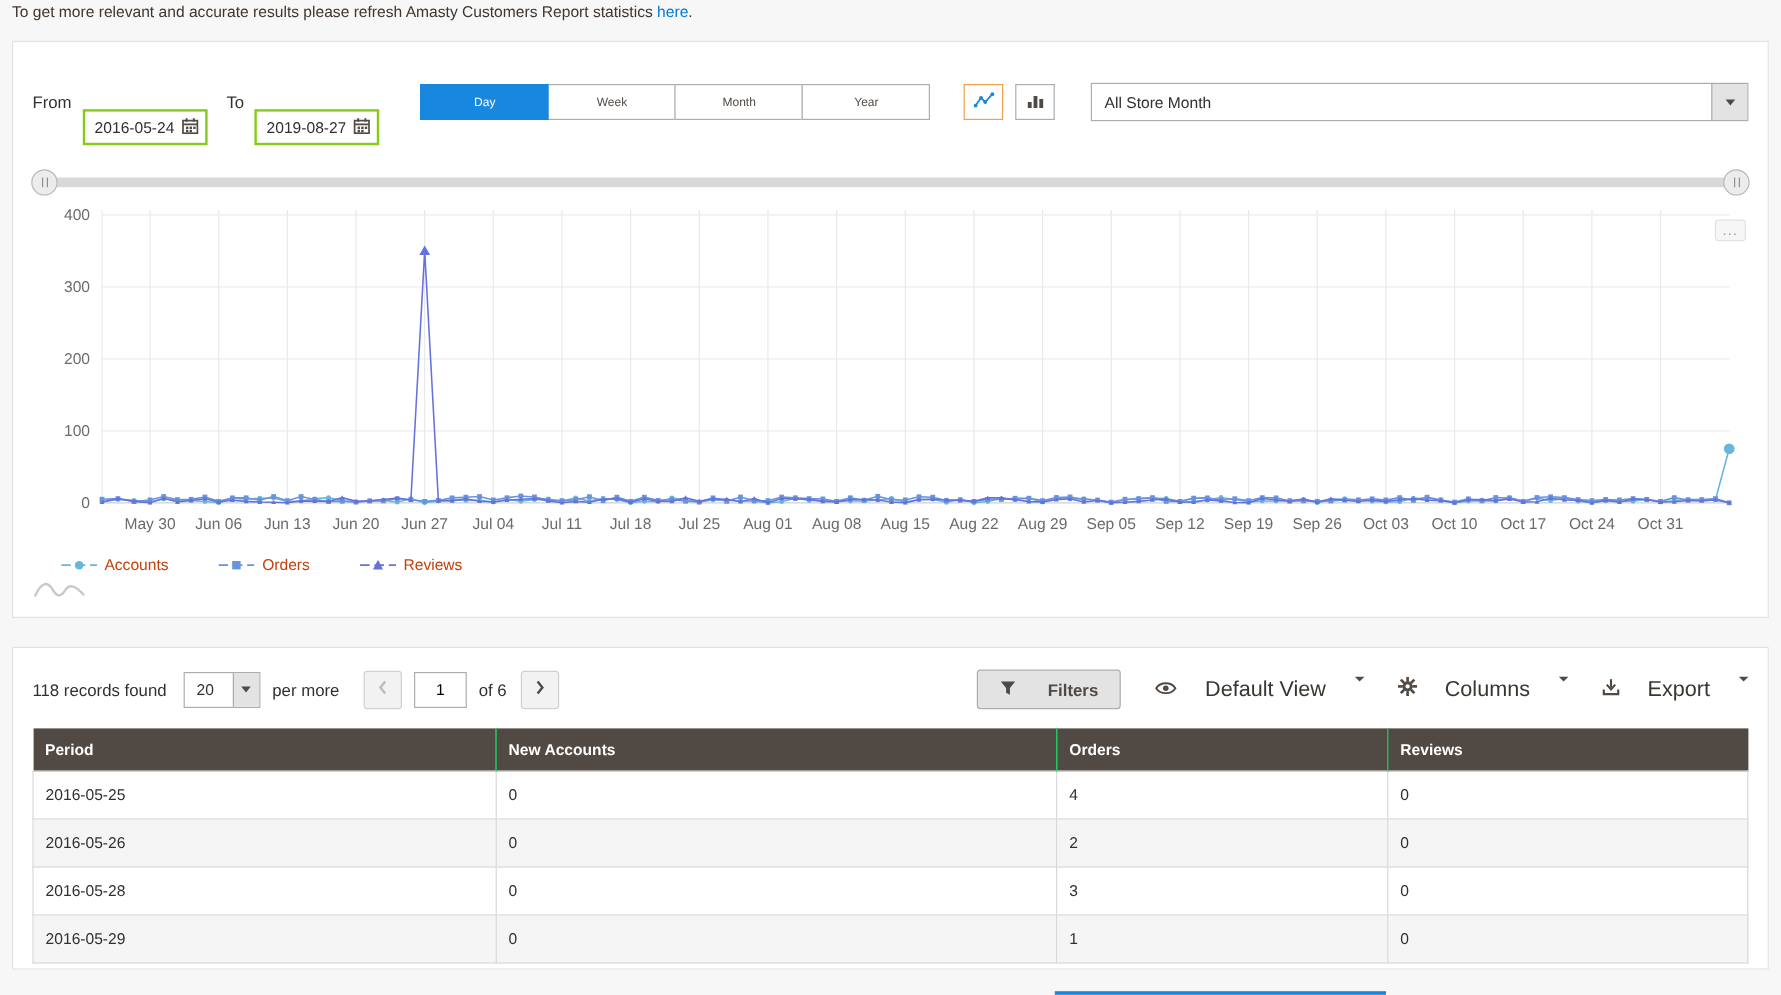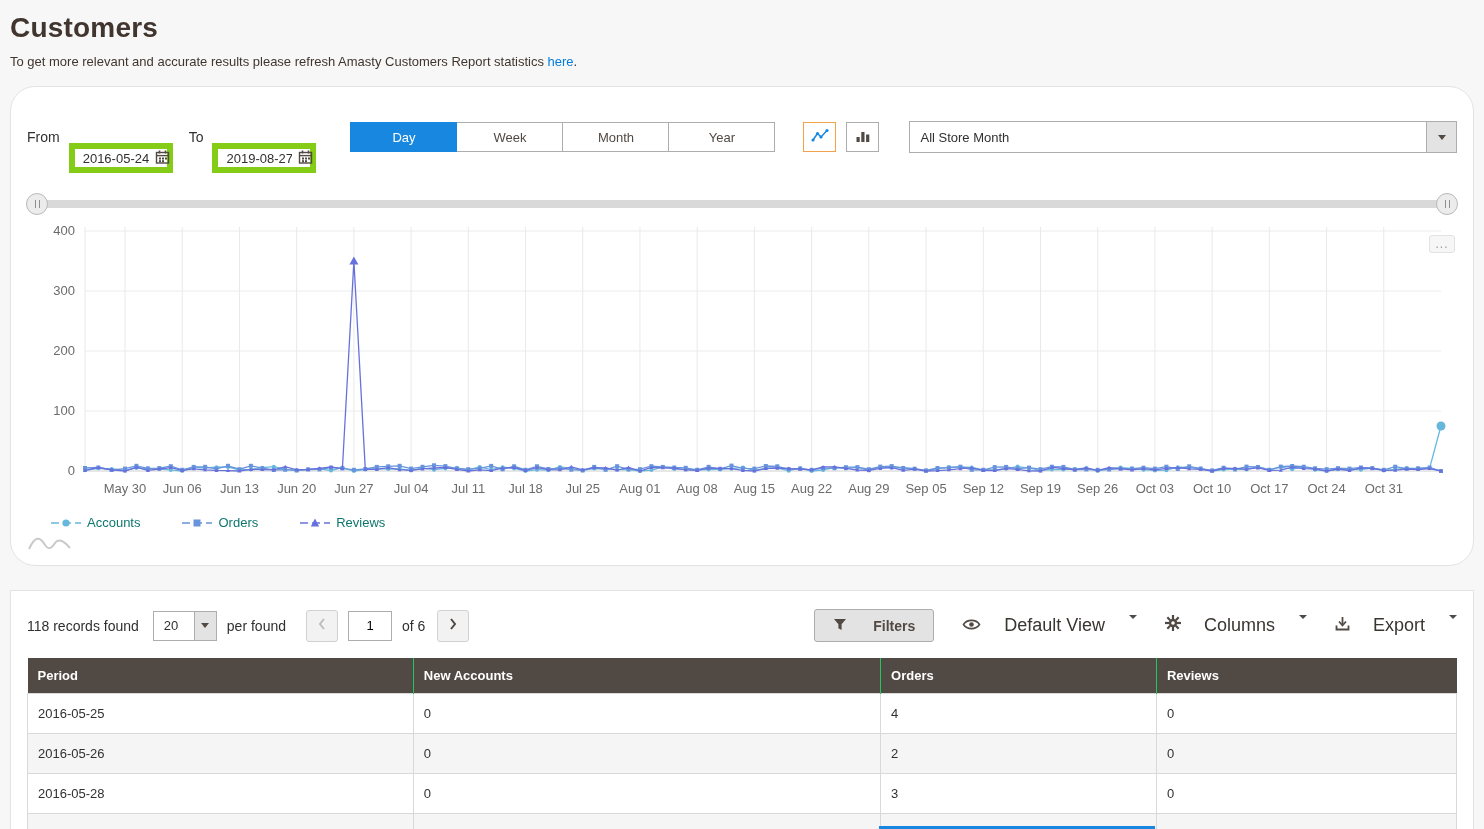--- a/index.html
+++ b/index.html
@@ -12,33 +12,33 @@
   }
   .page { padding: 2px 10px 0; }
 
   
   h1.page-title { font-size: 28px; font-weight: 600; color: #41362f; margin: 10px 0 10px; letter-spacing: .2px; }
   .subtitle { font-size: 13px; color: #41362f; margin: 0 0 17px; }
   .subtitle a { color: #007bdb; text-decoration: none; cursor: pointer; }
 
   
   .card { background: #fff; border: 1px solid #e3e3e3; }
-  .chart-card { padding: 14px 16px 8px; border-radius: 25px; }
+  .chart-card { padding: 14px 16px 8px; }
   .grid-card { margin-top: 24px; padding-bottom: 4px; }
 
   
   .chart-toolbar { display: flex; align-items: center; }
   .lbl { font-size: 14px; color: #303030; margin-right: 9px; }
   .lbl.to { margin-left: 16px; }
-  .date-field { display: flex; align-items: center; border: 6px solid #84cc16; background: #fff; height: 30px; width: 104px; margin-top: 42px; }
+  .date-field { display: flex; align-items: center; border: 2px solid #84cc16; background: #fff; height: 30px; width: 104px; margin-top: 42px; }
   .date-field input { border: none; outline: none; width: 74px; padding: 0 0 0 8px; font-size: 13px; color: #303030; font-family: inherit; background: transparent; }
   .cal-btn { margin-left: auto; padding-right: 6px; display: flex; align-items: center; cursor: pointer; background: none; border: none; }
 
   .btn-group { display: flex; margin-left: 34px; }
-  .btn-group button { width: 107px; height: 30px; background: #fff; border: 1px solid #adadad; margin-left: -1px; font-size: 13px; color: #514943; font-family: inherit; cursor: pointer; }
+  .btn-group button { width: 107px; height: 30px; background: #fff; border: 1px solid #adadad; margin-left: -1px; font-size: 10px; color: #514943; font-family: inherit; cursor: pointer; }
   .btn-group button:first-child { margin-left: 0; }
   .btn-group button.active { background: #1787e0; border-color: #1787e0; color: #fff; position: relative; z-index: 1; }
 
   .icon-btn { width: 33px; height: 30px; background: #fff; border: 1px solid #adadad; display: flex; align-items: center; justify-content: center; cursor: pointer; padding: 0; }
   .icon-btn.line { margin-left: 28px; border-color: #f2a24c; }
   .icon-btn.bar { margin-left: 10px; }
 
   .store-select { position: relative; flex: 1; margin-left: 30px; height: 32px; border: 1px solid #adadad; background: #fff; display: flex; align-items: center; font-size: 13px; color: #303030; padding-left: 10px; cursor: pointer; }
   .select-arrow { position: absolute; right: 0; top: 0; bottom: 0; width: 30px; background: #e3e3e3; border-left: 1px solid #adadad; display: flex; align-items: center; justify-content: center; }
   .caret { width: 0; height: 0; border-left: 4px solid transparent; border-right: 4px solid transparent; border-top: 5px solid #514943; display: inline-block; }
@@ -51,21 +51,21 @@
   .range-handle.left { left: -3px; }
   .range-handle.right { right: -3px; }
 
   
   .chart-area { position: relative; margin-top: 2px; }
   #chart-svg { display: block; width: 100%; height: 292px; }
   #chart-svg text { font-family: inherit; }
   .chart-menu { position: absolute; top: 16px; right: 2px; width: 26px; height: 18px; background: #f6f6f6; border: 1px solid #e2e2e2; border-radius: 3px; color: #9b9b9b; font-size: 12px; line-height: 8px; letter-spacing: 1px; cursor: pointer; padding: 0; }
 
   .legend { display: flex; gap: 42px; padding: 4px 0 0 24px; align-items: center; }
-  .legend-item { display: flex; align-items: center; gap: 6px; font-size: 13px; color: #0f766e; cursor: pointer; }
+  .legend-item { display: flex; align-items: center; gap: 6px; font-size: 13px; color: #c2410c; cursor: pointer; }
   .amcharts-logo { margin: 4px 0 2px 0; }
 
   
   .grid-toolbar { display: flex; align-items: center; padding: 18px 16px 16px; font-size: 14px; color: #303030; }
   .records { margin-right: 14px; }
   .page-size { position: relative; width: 64px; height: 30px; border: 1px solid #adadad; background: #fff; display: flex; align-items: center; padding-left: 10px; font-size: 13px; cursor: pointer; }
   .page-size .select-arrow { width: 22px; }
   .per-page { margin: 0 20px 0 10px; }
   .pager-btn { width: 32px; height: 32px; border: 1px solid #d1d1d1; background: #f2f2f2; border-radius: 3px; display: flex; align-items: center; justify-content: center; cursor: pointer; padding: 0; }
   .page-input { width: 44px; height: 30px; border: 1px solid #adadad; text-align: center; font-size: 13px; margin: 0 10px; font-family: inherit; }
@@ -88,21 +88,20 @@
   #report-table td { font-size: 13px; color: #303030; padding: 12px 10px; border: 1px solid #d9d9d9; background: #fff; }
   #report-table tbody tr:nth-child(even) td { background: #f5f5f5; }
 
   .bottom-artifact { position: fixed; bottom: 0; left: 879px; width: 276px; height: 3px; background: #1787e0; }
 </style>
 </head>
 <body>
 
 <div class="page">
 
-  <h1 class="page-title">Customers</h1>
   <p class="subtitle"><span>To get more relevant and accurate results please refresh Amasty Customers Report statistics </span><a href="#">here</a><span>.</span></p>
 
   <div class="card chart-card">
     <div class="chart-toolbar">
       <span class="lbl">From</span>
       <div class="date-field">
         <input type="text" value="2016-05-24" style="">
         <button class="cal-btn">
           <span>
             <svg width="15" height="14" viewBox="0 0 15 14">
@@ -644,21 +643,21 @@
   <div class="card grid-card">
     <div class="grid-toolbar">
       <span class="records">118 records found</span>
 
       <div class="page-size">
         <span>20</span>
         <span class="select-arrow">
             <span class="caret"></span>
           </span>
       </div>
-      <span class="per-page">per found</span>
+      <span class="per-page">per more</span>
 
       <button class="pager-btn prev">
         <span>
           <svg width="10" height="14" viewBox="0 0 10 14">
               <polyline points="7,2 3,7 7,12" fill="none" stroke="#bdbdbd" stroke-width="2"></polyline>
             </svg>
         </span>
       </button>
       <input class="page-input" type="text" value="1" style="">
       <span class="of-pages">of 6</span>

